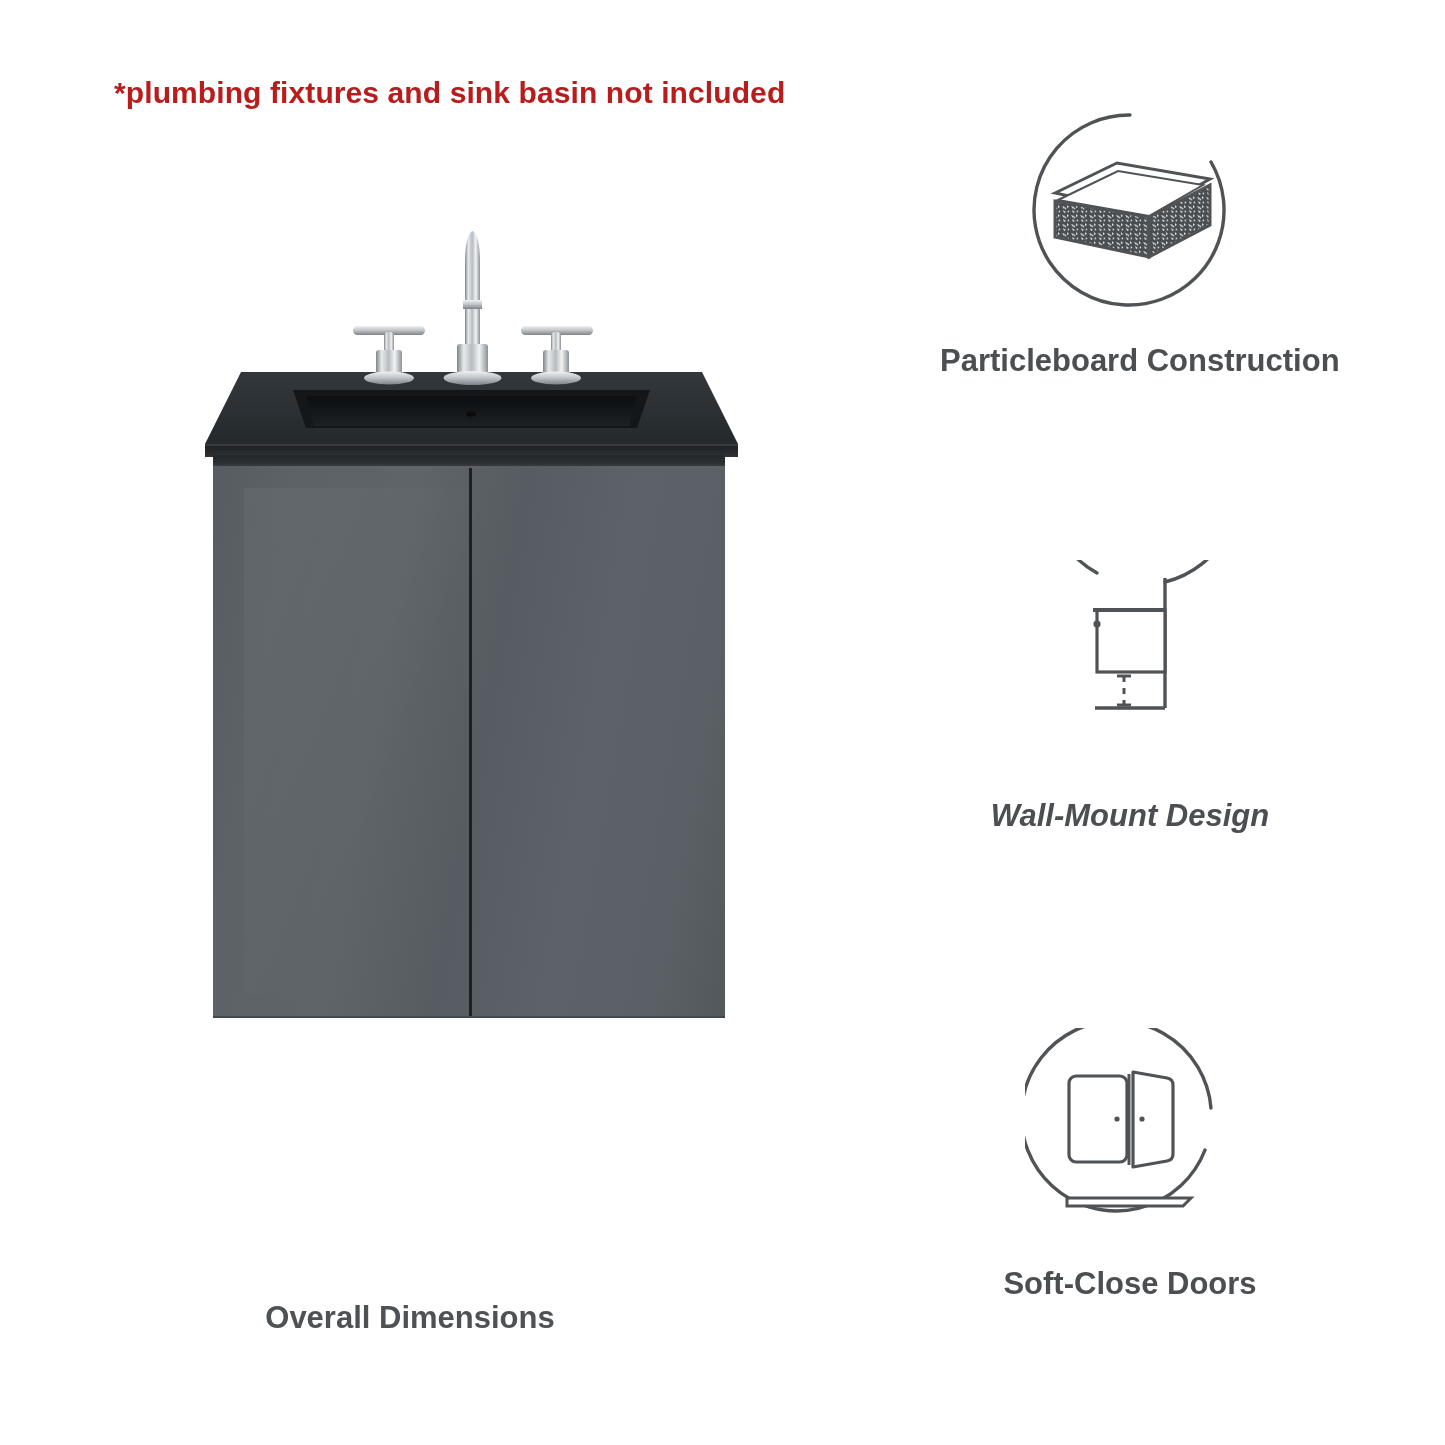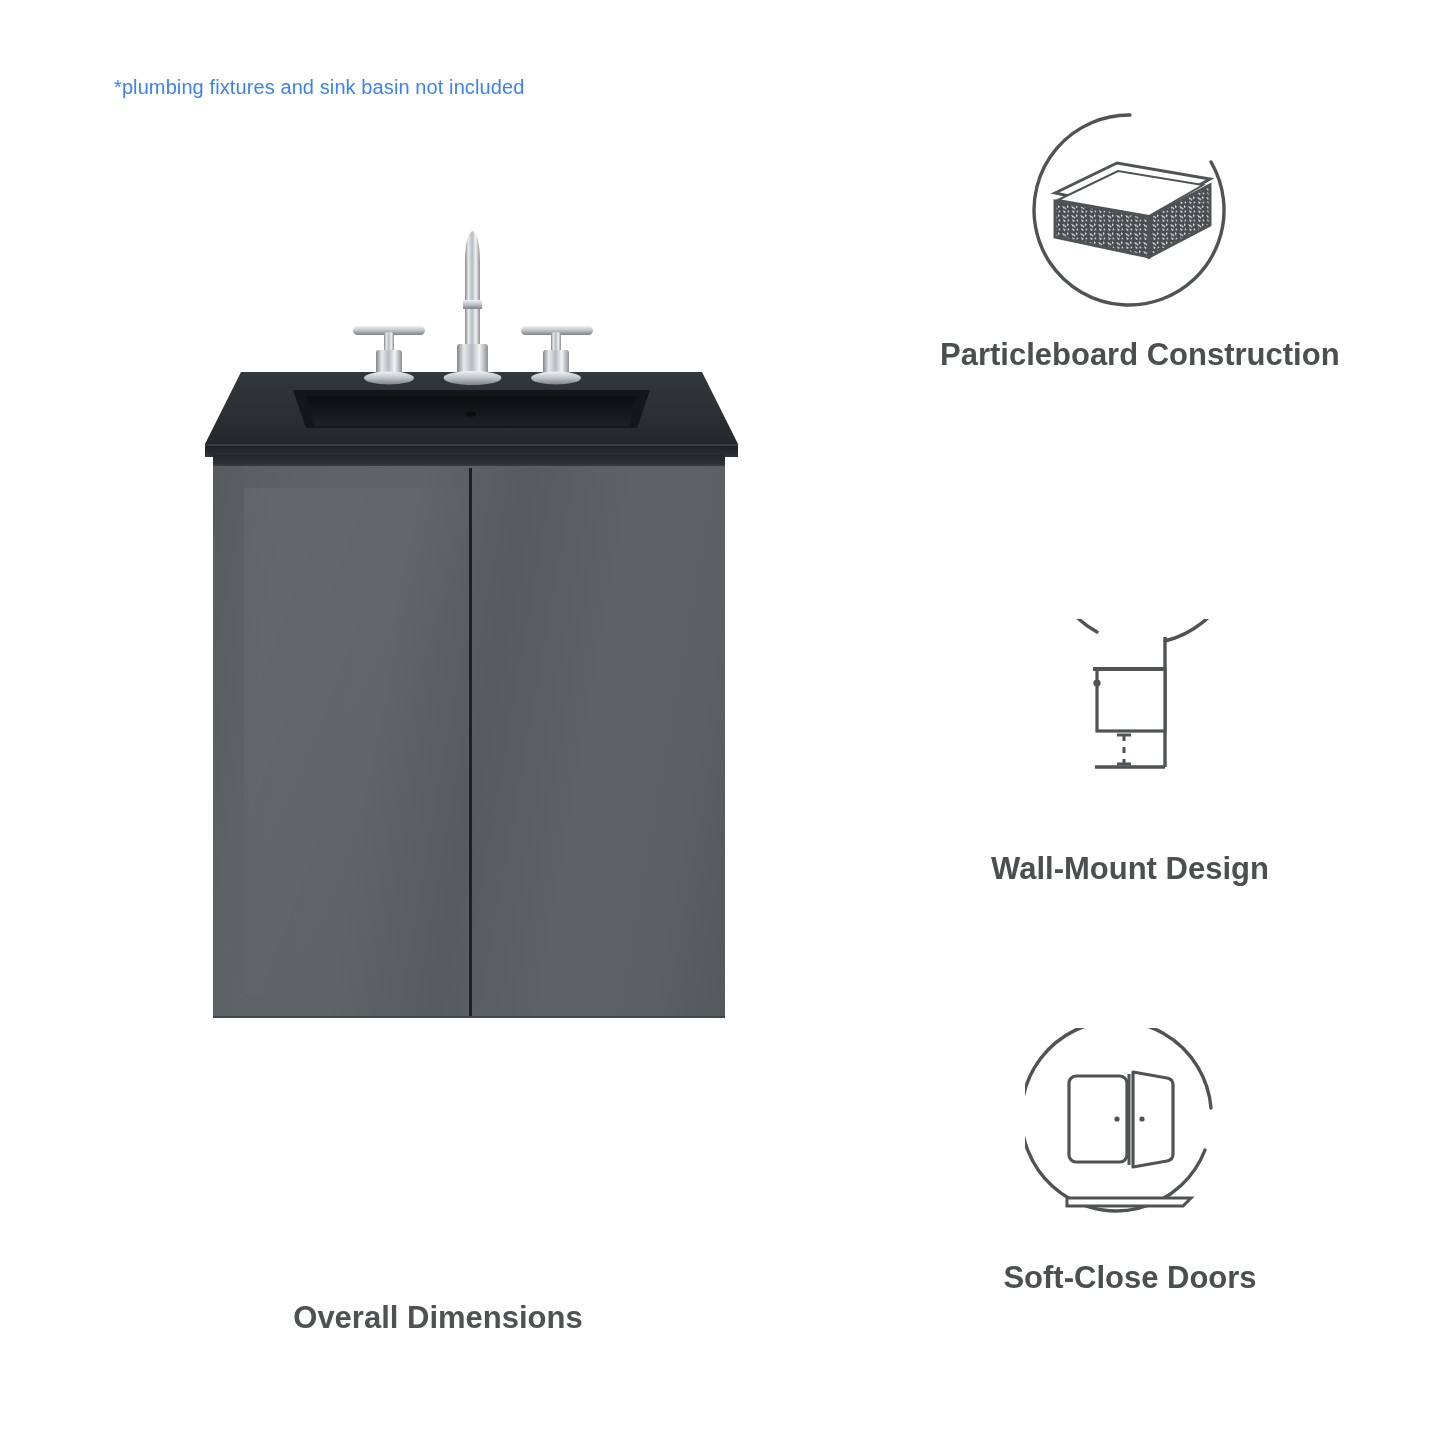--- a/index.html
+++ b/index.html
@@ -18,23 +18,23 @@
     height: 1445px;
     background: #ffffff;
     overflow: hidden;
   }
 
   
   .disclaimer {
     position: absolute;
     left: 114px;
     top: 76px;
-    font-size: 20px;
-    font-weight: 400;
-    color: #3b82f6;
+    font-size: 30px;
+    font-weight: 700;
+    color: #b91c1c;
     letter-spacing: 0.1px;
     white-space: nowrap;
   }
 
   
   .product {
     position: absolute;
     left: 0;
     top: 0;
     width: 820px;
@@ -108,45 +108,44 @@
   }
   .dim-caption {
     position: absolute;
     left: 0;
     top: 1300px;
     width: 820px;
     text-align: center;
     font-size: 31px;
     font-weight: 700;
     color: #4e5255;
-    margin-left: 28px;
   }
 
   
   .feature {
     position: absolute;
     left: 940px;
     width: 380px;
     text-align: center;
   }
   .feature .icon-wrap {
     position: relative;
     width: 210px;
     height: 210px;
     margin: 0 auto;
   }
   .feature .label {
-    margin-top: 22px;
+    margin-top: 28px;
     font-size: 31px;
     font-weight: 700;
     color: #4b4f52;
     white-space: nowrap;
   }
   #feature-0 { top: 105px; }
-  #feature-1 { top: 619px; }
+  #feature-1 { top: 560px; font-style: italic; }
   #feature-2 { top: 1028px; }
 </style>
 </head>
 <body>
 
 <div id="page">
 
   <div class="disclaimer">*plumbing fixtures and sink basin not included</div>
 
   <div class="product">

